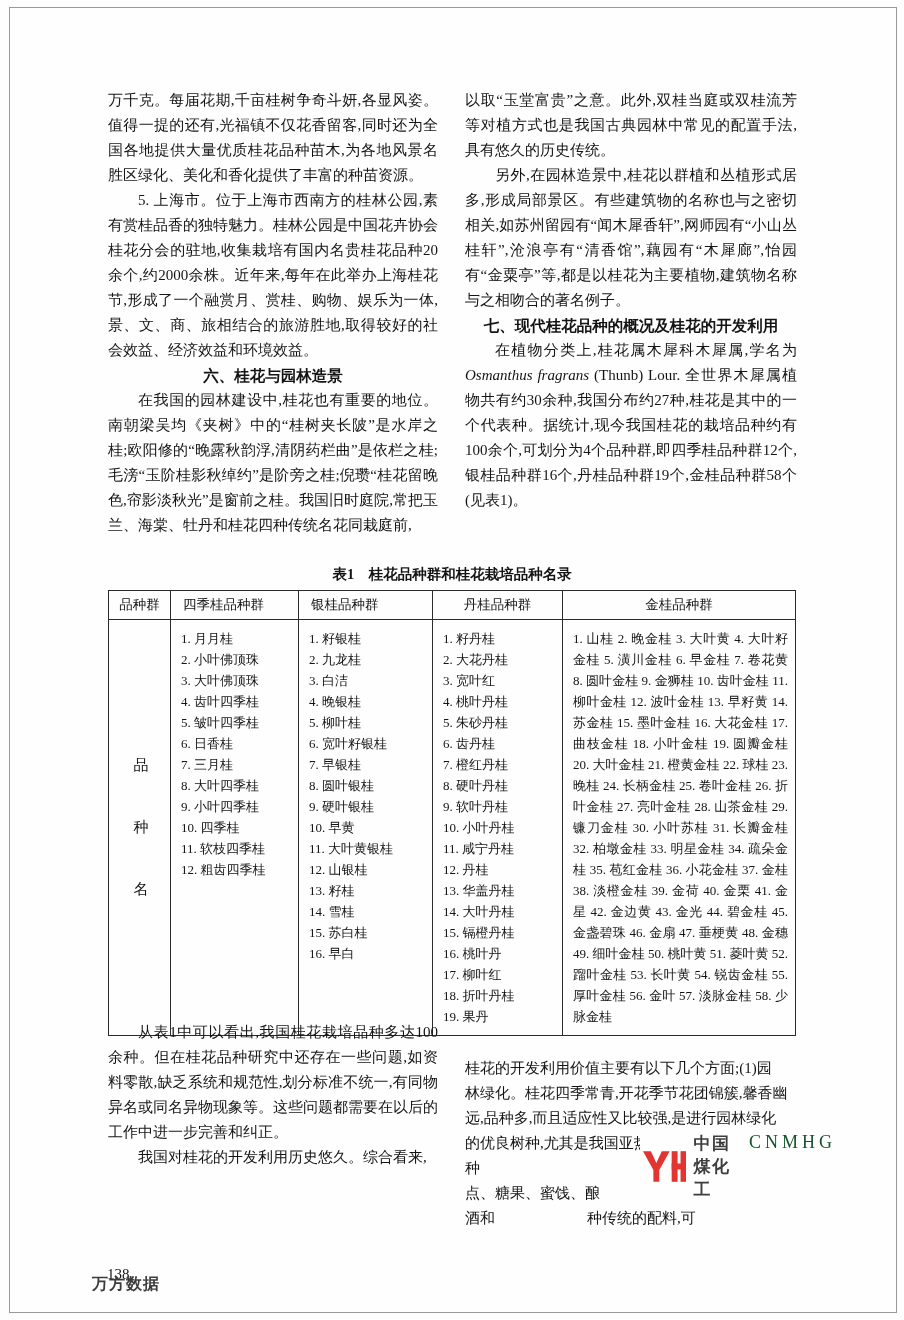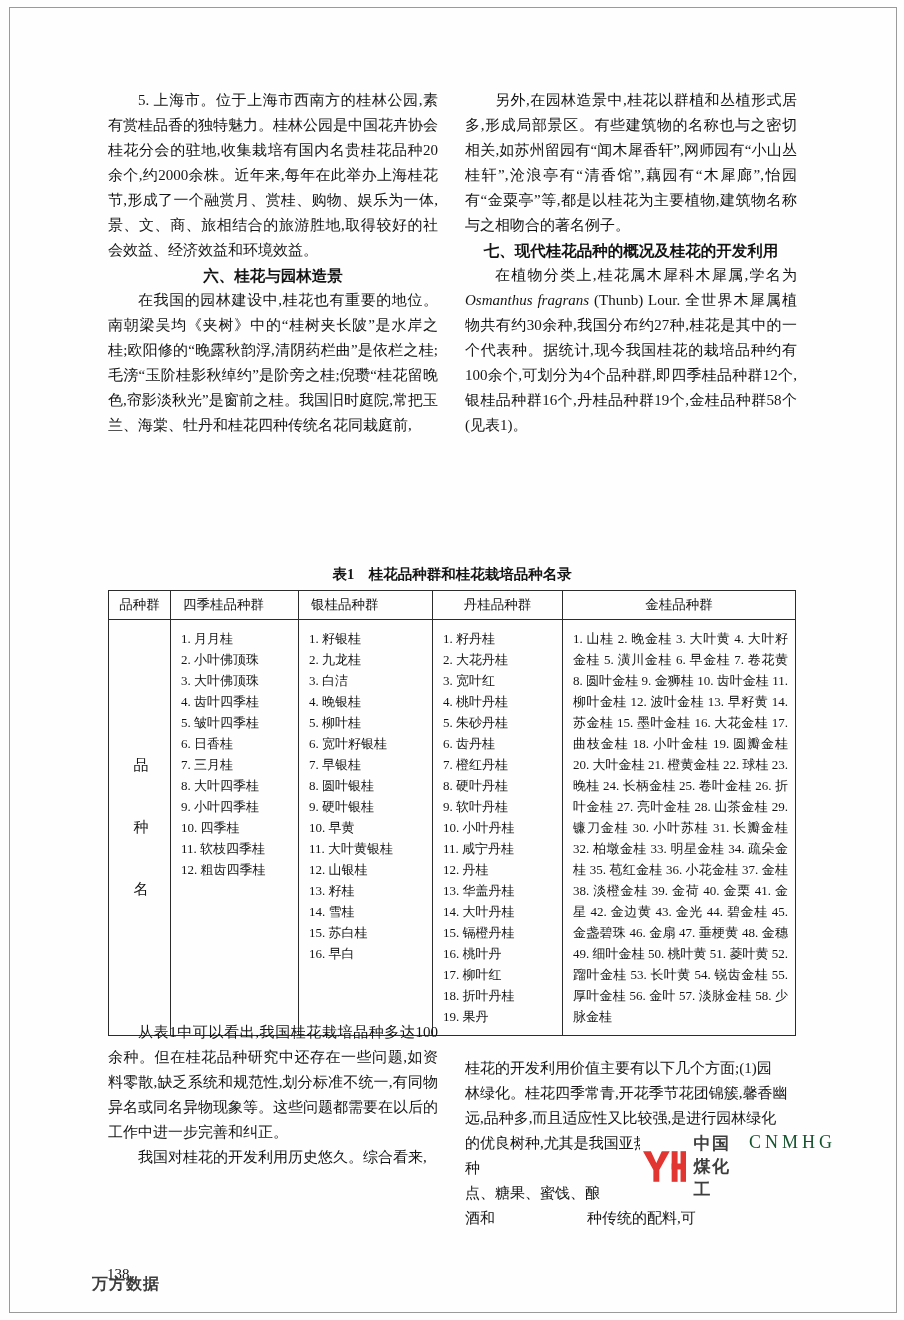--- a/index.html
+++ b/index.html
@@ -60,26 +60,28 @@
   #watermark .wm-brand { font-size:17px; color:#3d3d3d; font-weight:bold; letter-spacing:1.5px; font-family:"Liberation Sans","DejaVu Sans",sans-serif; }
   #watermark .wm-sub { font-size:18px; color:#14532d; letter-spacing:4px; font-family:Liberation Serif, serif; }
 </style>
 </head>
 <body>
 
 <div class="page">
   <div class="scan-border"></div>
 
   <div class="col" id="left-top">
+    <p>万千克。每届花期,千亩桂树争奇斗妍,各显风姿。值得一提的还有,光福镇不仅花香留客,同时还为全国各地提供大量优质桂花品种苗木,为各地风景名胜区绿化、美化和香化提供了丰富的种苗资源。</p>
     <p class="indent">5. 上海市。位于上海市西南方的桂林公园,素有赏桂品香的独特魅力。桂林公园是中国花卉协会桂花分会的驻地,收集栽培有国内名贵桂花品种20余个,约2000余株。近年来,每年在此举办上海桂花节,形成了一个融赏月、赏桂、购物、娱乐为一体,景、文、商、旅相结合的旅游胜地,取得较好的社会效益、经济效益和环境效益。</p>
     <p class="section-heading">六、桂花与园林造景</p>
     <p class="indent">在我国的园林建设中,桂花也有重要的地位。南朝梁吴均《夹树》中的“桂树夹长陂”是水岸之桂;欧阳修的“晚露秋韵浮,清阴药栏曲”是依栏之桂;毛滂“玉阶桂影秋绰约”是阶旁之桂;倪瓒“桂花留晚色,帘影淡秋光”是窗前之桂。我国旧时庭院,常把玉兰、海棠、牡丹和桂花四种传统名花同栽庭前,</p>
   </div>
 
   <div class="col" id="right-top">
+    <p>以取“玉堂富贵”之意。此外,双桂当庭或双桂流芳等对植方式也是我国古典园林中常见的配置手法,具有悠久的历史传统。</p>
     <p class="indent">另外,在园林造景中,桂花以群植和丛植形式居多,形成局部景区。有些建筑物的名称也与之密切相关,如苏州留园有“闻木犀香轩”,网师园有“小山丛桂轩”,沧浪亭有“清香馆”,藕园有“木犀廊”,怡园有“金粟亭”等,都是以桂花为主要植物,建筑物名称与之相吻合的著名例子。</p>
     <p class="section-heading">七、现代桂花品种的概况及桂花的开发利用</p>
     <p class="indent">
       <span>在植物分类上,桂花属木犀科木犀属,学名为</span><span class="latin">Osmanthus fragrans</span><span class="latin-rest"> (Thunb) Lour. </span><span>全世界木犀属植物共有约30余种,我国分布约27种,桂花是其中的一个代表种。据统计,现今我国桂花的栽培品种约有100余个,可划分为4个品种群,即四季桂品种群12个,银桂品种群16个,丹桂品种群19个,金桂品种群58个(见表1)。</span>
     </p>
   </div>
 
   <div id="table-title">表1　桂花品种群和桂花栽培品种名录</div>
 
   <div id="cultivar-table">

